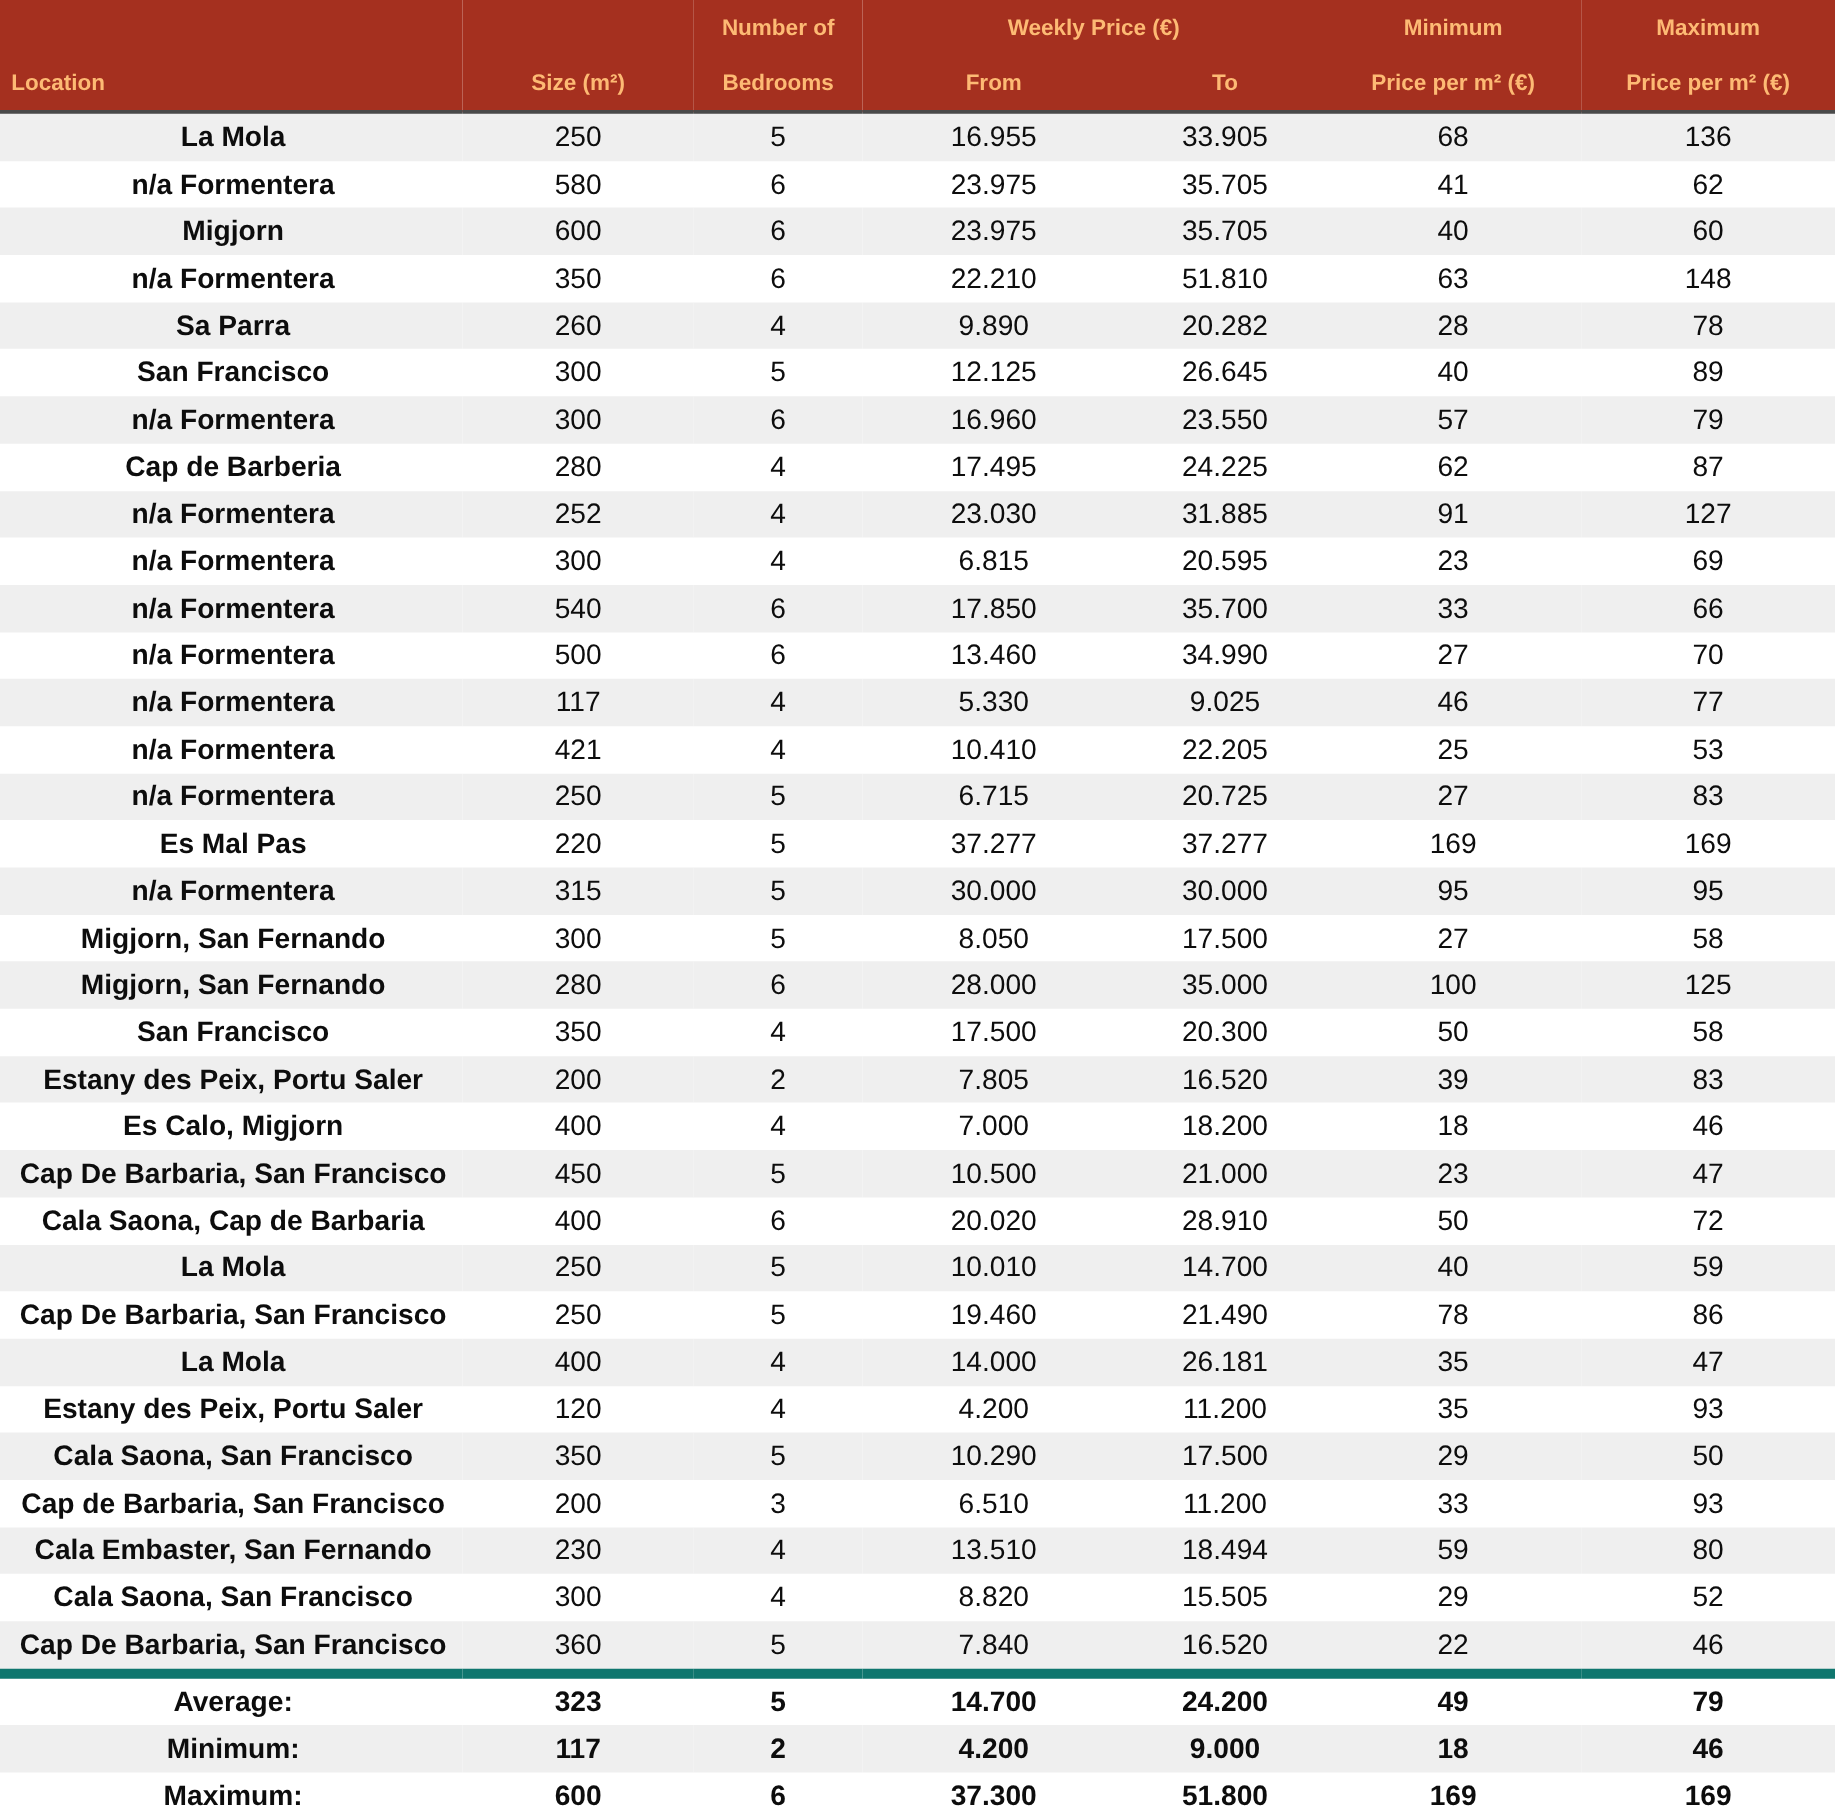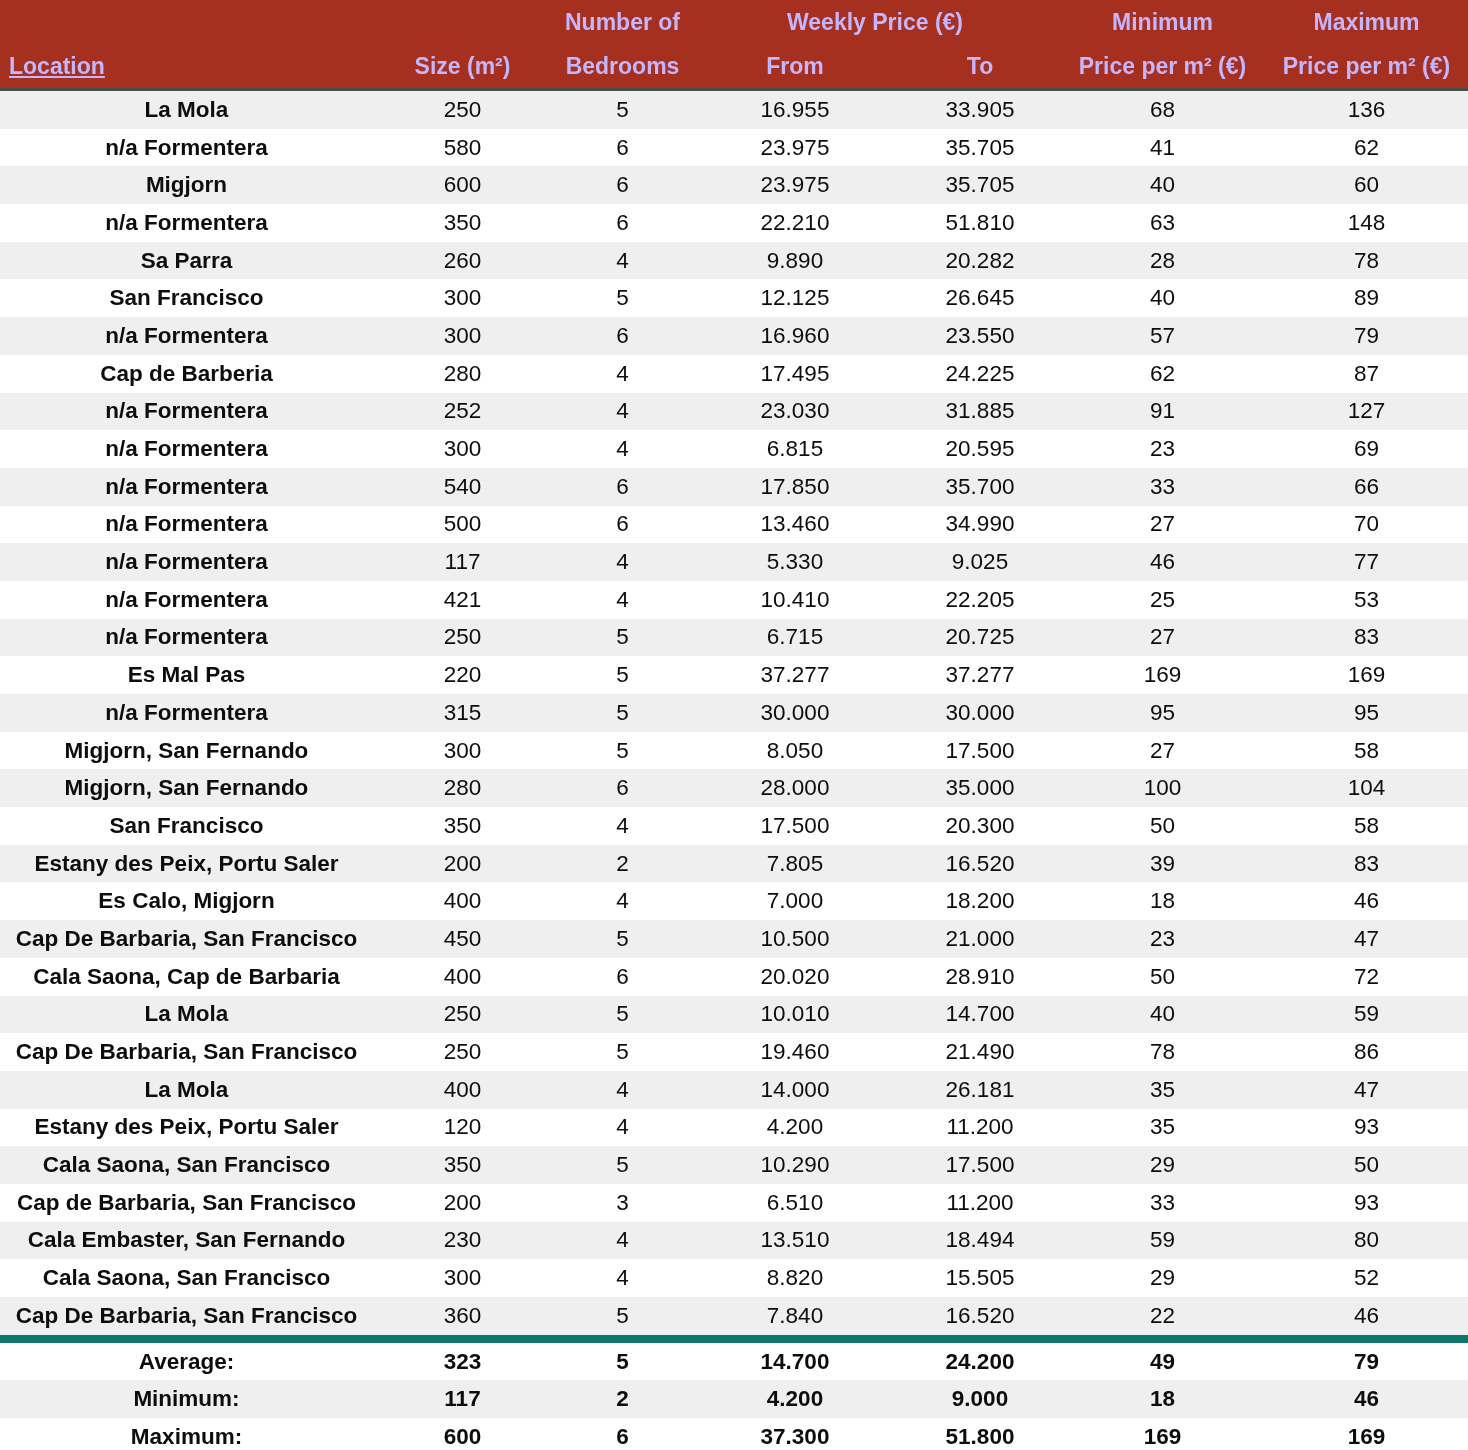--- a/index.html
+++ b/index.html
@@ -1,26 +1,26 @@
 <!DOCTYPE html>
 <html><head>
 <meta charset="utf-8">
 <style>
   html,body{margin:0;padding:0;background:#ffffff;}
   body{font-family:"Liberation Sans", sans-serif; color:#0d0d0d;}
   .sheet{width:1468px;}
   table{border-collapse:collapse; table-layout:fixed; width:1468px; border-bottom:4px solid #7d2014;}
   
   thead th{
-    background:#A5301F; color:#c4b5fd; font-weight:bold; font-size:23px;
+    background:#A5301F; color:#fdba74; font-weight:bold; font-size:18px;
     padding:0; text-align:center; vertical-align:bottom; overflow:visible;
   }
   thead tr{height:44px;}
   thead th .hl{line-height:44px; white-space:nowrap;}
-  th.loc-h{text-align:left; padding-left:9px;text-decoration:underline;}
+  th.loc-h{text-align:left; padding-left:9px;}
   
   th.hb{border-bottom:3px solid #4a4a4a;}
   
   tbody td{
     font-size:22.5px; text-align:center; height:37.7px; padding:0 6px;
     white-space:nowrap; overflow:visible;
   }
   td.loc{text-align:center; font-weight:bold; padding-left:9px;}
   tbody.data tr:nth-child(odd){background:#efefef;}
   tbody.summary tr:nth-child(2){background:#efefef;padding-left:12px;}
@@ -237,21 +237,21 @@
           <td>27</td>
           <td>58</td>
         </tr>
         <tr>
           <td class="loc">Migjorn, San Fernando</td>
           <td>280</td>
           <td>6</td>
           <td>28.000</td>
           <td>35.000</td>
           <td>100</td>
-          <td>104</td>
+          <td>125</td>
         </tr>
         <tr>
           <td class="loc">San Francisco</td>
           <td>350</td>
           <td>4</td>
           <td>17.500</td>
           <td>20.300</td>
           <td>50</td>
           <td>58</td>
         </tr>

